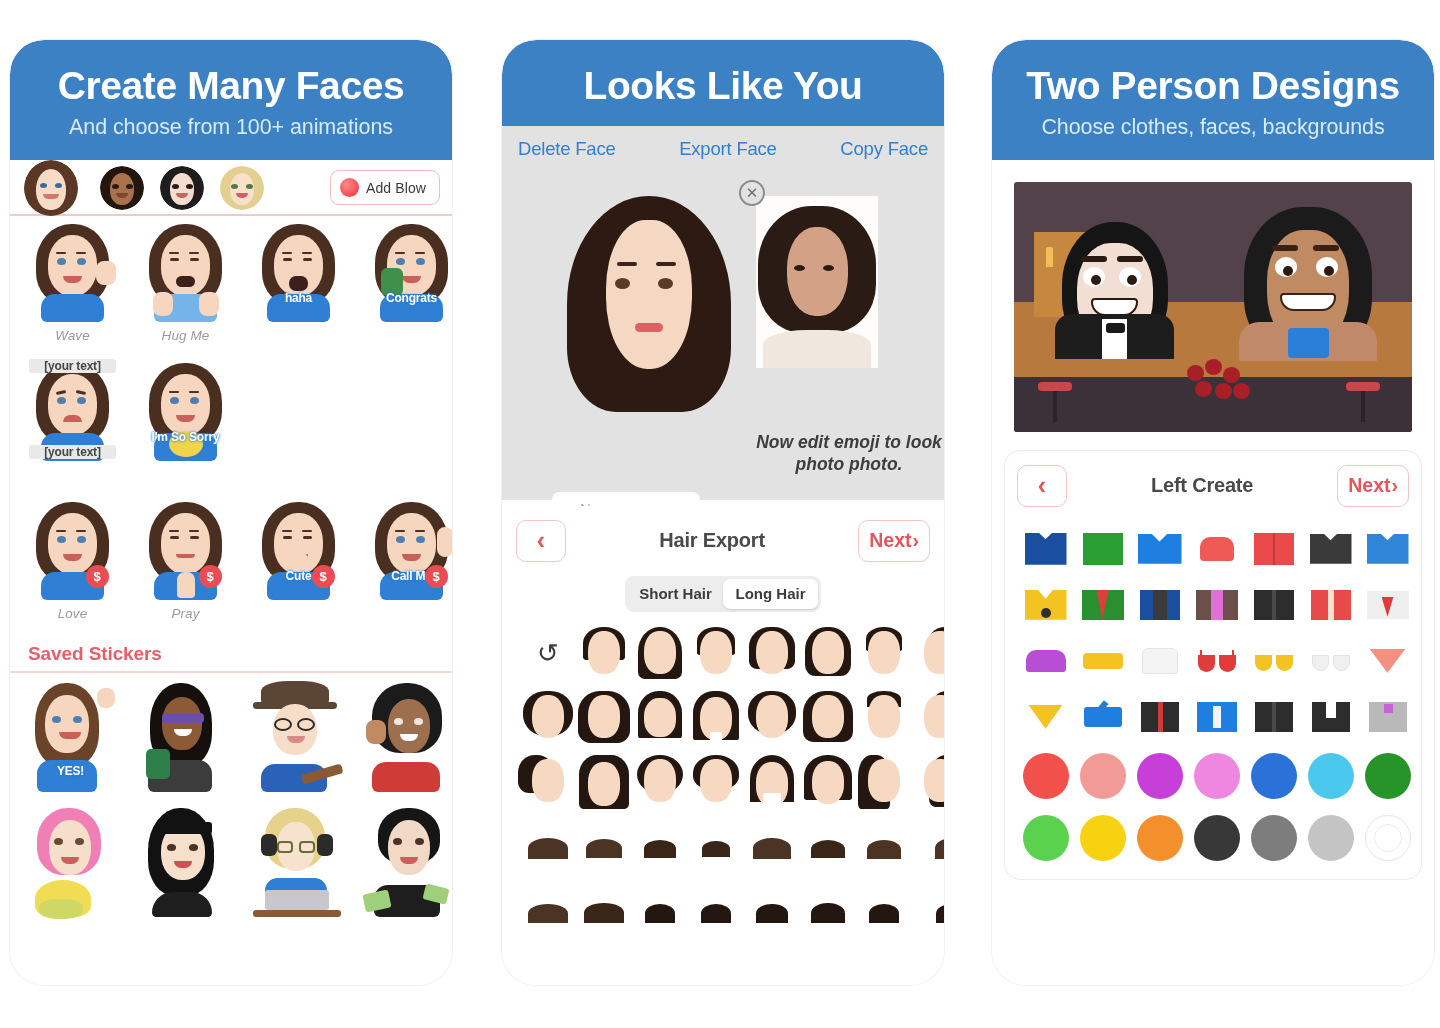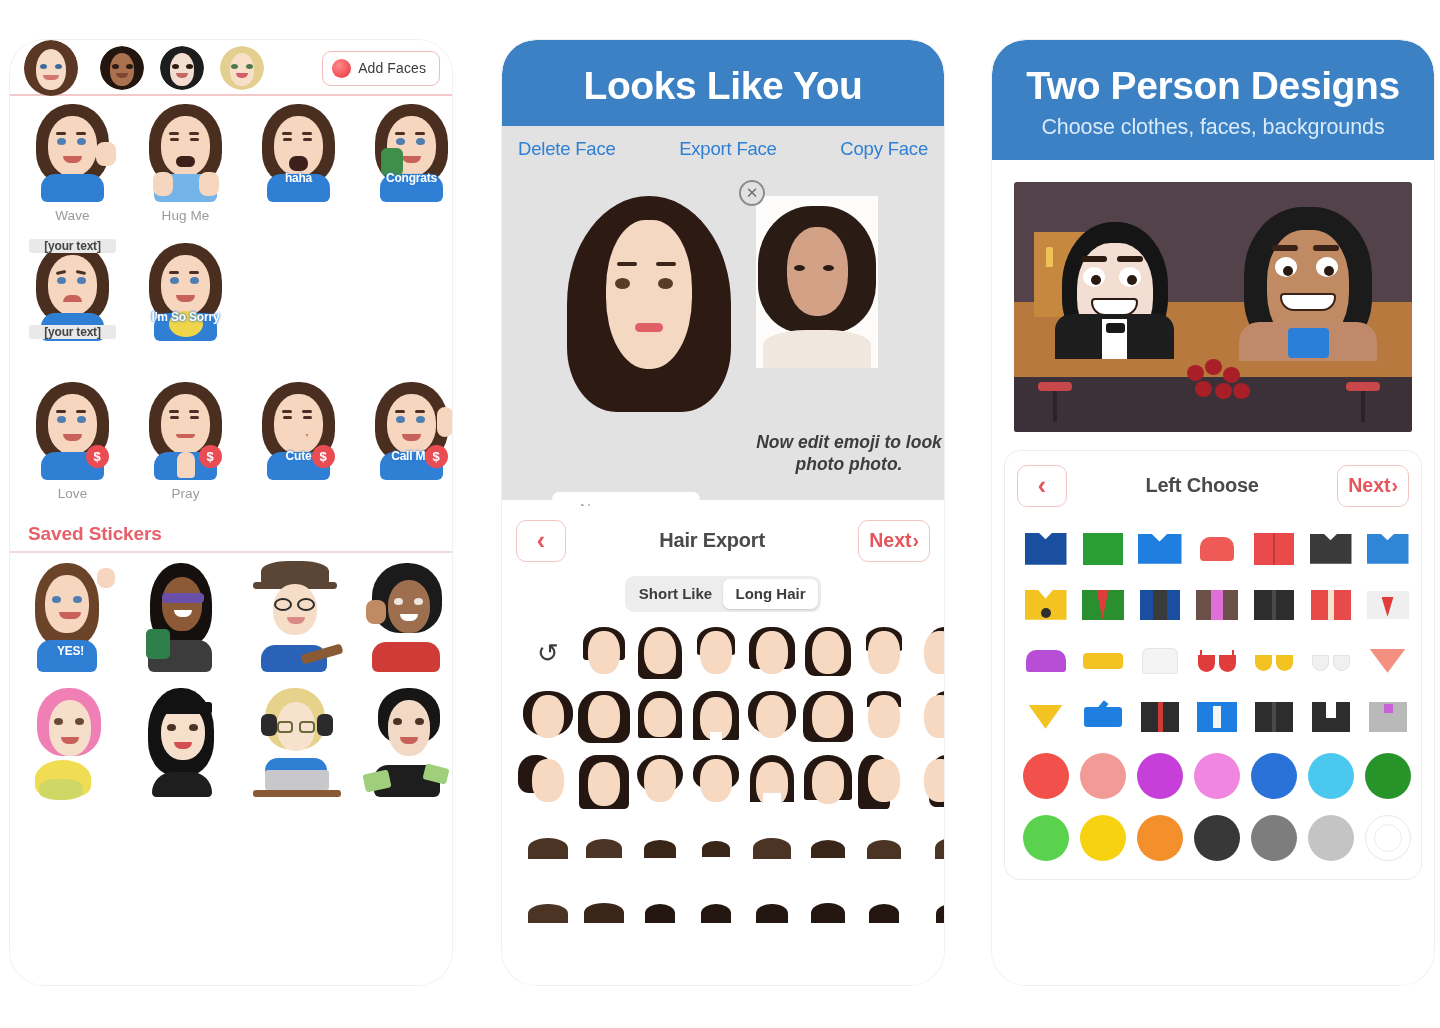--- a/index.html
+++ b/index.html
@@ -117,20 +117,21 @@
   }
   .s-badge {
     position:absolute; right:11px; bottom:16px;
     width:23px; height:23px; border-radius:50%;
     background:#ea4c54; color:#fff; font-size:13px; font-weight:700;
     display:flex; align-items:center; justify-content:center;
   }
   .sticker-label {
     margin-top: 2px; font-size: 13.5px; color: #9a9a9a; letter-spacing:.1px;
     white-space: nowrap;
+    font-style: italic;
   }
   .saved-head {
     color: #e6606a; font-size: 19px; font-weight: 700;
     padding: 4px 0 6px 18px;
     border-bottom: 2px solid #f6d8d8;
     letter-spacing: -.1px;
   }
   .saved-row { display:flex; padding: 8px 4px 0; height: 125px; }
   .saved-cell { width: 113px; flex:0 0 auto; display:flex; justify-content:center; }
   .saved-art { width: 100px; height: 116px; position: relative; }
@@ -260,20 +261,24 @@
     content:''; position:absolute; inset:8px; border-radius:50%;
     border: 1.5px solid #ececec;
   }
 </style>
 </head>
 <body>
 
 <div class="stage">
 
   <div class="phone p1">
+    <div class="promo">
+      <div class="promo-title">Create Many Faces</div>
+      <div class="promo-sub">And choose from 100+ animations</div>
+    </div>
     <div class="screen">
 
       <div class="faces-bar">
         <div class="face-chip big">
           <div class="fc-hair" style="background:#5b3826"></div>
           <div class="fc-skin" style="background:#f6dcc6"></div>
           <div class="fc-eye" style="left:30%"></div>
             <div class="fc-eye" style="left:58%"></div>
           <div class="fc-mouth"></div>
         </div>
@@ -293,21 +298,21 @@
         </div>
         <div class="face-chip">
           <div class="fc-hair" style="background:#e3cf8f"></div>
           <div class="fc-skin" style="background:#f7dfc8"></div>
           <div class="fc-eye" style="left:26%;background:#4d7a4a"></div>
             <div class="fc-eye" style="left:58%;background:#4d7a4a"></div>
           <div class="fc-mouth" style="background:#d45f6b"></div>
         </div>
         <div class="add-face-btn">
           <span class="add-face-dot"></span>
-          <span class="add-face-label">Add Faces</span>
+          <span class="add-face-label">Add Blow</span>
         </div>
       </div>
 
       <div class="sticker-scroll">
 
         <div class="sticker-row">
           <div class="sticker-cell">
             <div class="sticker-art">
               <div class="s-hair"></div>
                 <div class="s-face"></div>
@@ -610,21 +615,21 @@
       <div class="editor-panel">
         <div class="editor-head">
           <div class="nav-back">‹</div>
           <div class="editor-title">Hair Export</div>
           <div class="nav-next">
             <span>Next</span>
             <span>›</span>
           </div>
         </div>
         <div class="segmented">
-          <div class="seg">Short Like</div>
+          <div class="seg">Short Hair</div>
           <div class="seg on">Long Hair</div>
         </div>
 
         <div class="hair-grid">
           <div class="hair-row">
             <div class="hair-cell">
               <span class="rotate-ico">↺</span>
             </div>
             <div class="hair-cell">
                 <div class="hg">
@@ -913,21 +918,21 @@
             <div class="rose" style="left:14px;top:26px"></div>
             <div class="rose" style="left:34px;top:28px"></div>
             <div class="rose" style="left:52px;top:28px"></div>
           </div>
         </div>
       </div>
 
       <div class="editor-panel3">
         <div class="editor-head">
           <div class="nav-back">‹</div>
-          <div class="editor-title">Left Choose</div>
+          <div class="editor-title">Left Create</div>
           <div class="nav-next">
             <span>Next</span>
             <span>›</span>
           </div>
         </div>
 
         <div class="clothes-grid">
 
           <div class="clothes-row">
             <div class="cl-cell">

